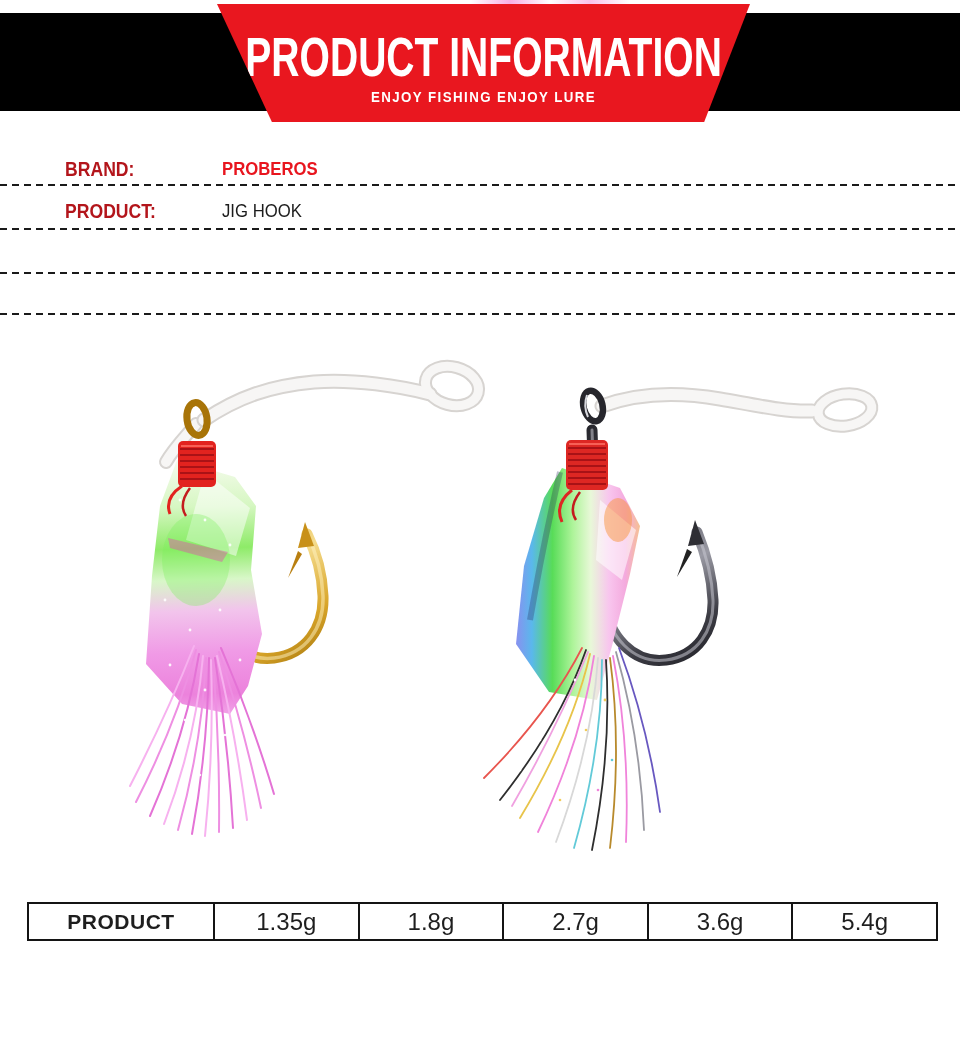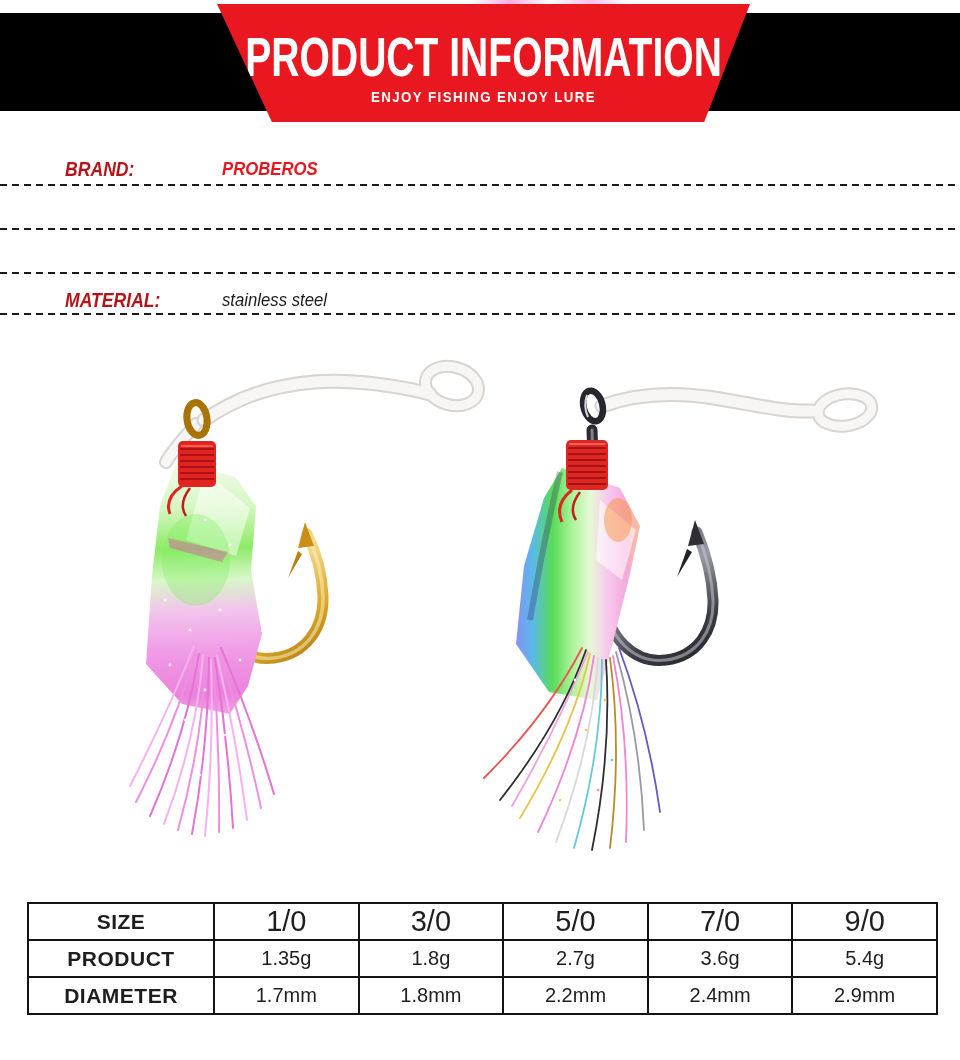--- a/index.html
+++ b/index.html
@@ -13,67 +13,67 @@
   .banner{position:absolute;left:217px;top:4px;width:533px;height:118px;
     clip-path:polygon(0 0,100% 0,91.4% 100%,10.3% 100%);
     display:flex;flex-direction:column;align-items:center;justify-content:flex-start;
     padding-top:26px;box-sizing:border-box;}
   .banner-title{color:#fff;font-weight:bold;font-size:55px;line-height:55px;white-space:nowrap;
     transform:scaleX(.71);transform-origin:50% 50%;letter-spacing:0;}
   .banner-subtitle{color:#fff;font-weight:bold;font-size:14px;line-height:16px;margin-top:4px;
     letter-spacing:1.5px;transform:scaleX(.95);white-space:nowrap;}
 
   
-  .detail-row{position:absolute;left:0;width:764px;height:28px;line-height:28px;font-style:italic;}
+  .detail-row{position:absolute;left:0;width:764px;height:28px;line-height:28px;}
   .detail-label{position:absolute;left:65px;font-weight:bold;font-size:20px;color:#b3151b;
     transform:scaleX(.88);transform-origin:0 50%;white-space:nowrap;}
   .detail-value{position:absolute;left:222px;font-size:19px;color:#1c1c1c;
     transform:scaleX(.88);transform-origin:0 50%;white-space:nowrap;}
   .detail-value.red{color:#e8151e;font-weight:bold;}
   .dash-line{position:absolute;left:0;width:960px;height:2px;
     background-image:repeating-linear-gradient(90deg,#1a1a1a 0 7px,transparent 7px 12px);}
 
   
   .photos{position:absolute;left:0;top:330px;}
 
   
   table.specs{position:absolute;left:27px;top:902px;width:909px;border-collapse:collapse;
     table-layout:fixed;}
   table.specs td{border:2px solid #141414;text-align:center;vertical-align:middle;
     padding:0;height:35px;color:#1e1e1e;}
   td.rowhead{font-weight:bold;font-size:21px;color:#c3161c;letter-spacing:.5px;}
   td.big{font-size:29px;}
-  td.small{font-size:20px;}
+  td.small{font-size:24px;}
 </style>
 </head>
 <body>
 
 <div class="page">
 
   <div class="pink-smudge"></div>
   <div class="black-bar"></div>
   <div class="banner" style="background:#e9171f;">
     <div class="banner-title">PRODUCT INFORMATION</div>
     <div class="banner-subtitle">ENJOY FISHING ENJOY LURE</div>
   </div>
 
   <div class="detail-row" style="top:155px;">
     <span class="detail-label">BRAND:</span>
     <span class="detail-value red">PROBEROS</span>
   </div>
   <div class="dash-line" style="top:184px;"></div>
 
+  <div class="detail-row" style="top:197px;">
+    <span class="detail-label">PRODUCT:</span>
+    <span class="detail-value">JIG HOOK</span>
+  </div>
   <div class="dash-line" style="top:228px;"></div>
 
   <div class="dash-line" style="top:272px;"></div>
 
-  <div class="detail-row" style="top:286px;">
-    <span class="detail-label">MATERIAL:</span>
-    <span class="detail-value">stainless steel</span>
-  </div>
   <div class="dash-line" style="top:313px;"></div>
 
   <svg class="photos" width="960" height="560" viewBox="0 330 960 560">
     <defs>
       <linearGradient id="goldGrad" gradientUnits="userSpaceOnUse" x1="190" y1="460" x2="335" y2="665">
         <stop offset="0" stop-color="#a87408"></stop>
           <stop offset=".3" stop-color="#d9a62a"></stop>
         <stop offset=".55" stop-color="#f5dc8e"></stop>
           <stop offset=".78" stop-color="#d9a62a"></stop>
         <stop offset="1" stop-color="#9c6c06"></stop>
@@ -240,39 +240,23 @@
   <table class="specs">
     <colgroup>
       <col style="width:186px">
         <col style="width:144.6px">
         <col style="width:144.6px">
       <col style="width:144.6px">
         <col style="width:144.6px">
         <col style="width:144.6px">
     </colgroup>
     <tbody>
-        <tr>
-      <td class="rowhead">SIZE</td>
-      <td class="big">1/0</td>
-      <td class="big">3/0</td>
-      <td class="big">5/0</td>
-      <td class="big">7/0</td>
-      <td class="big">9/0</td>
-    </tr>
     <tr>
       <td class="rowhead">PRODUCT</td>
       <td class="small">1.35g</td>
       <td class="small">1.8g</td>
       <td class="small">2.7g</td>
       <td class="small">3.6g</td>
       <td class="small">5.4g</td>
     </tr>
-    <tr>
-      <td class="rowhead">DIAMETER</td>
-      <td class="small">1.7mm</td>
-      <td class="small">1.8mm</td>
-      <td class="small">2.2mm</td>
-      <td class="small">2.4mm</td>
-      <td class="small">2.9mm</td>
-    </tr>
   </tbody>
     </table>
 </div>
 
 </body></html>

